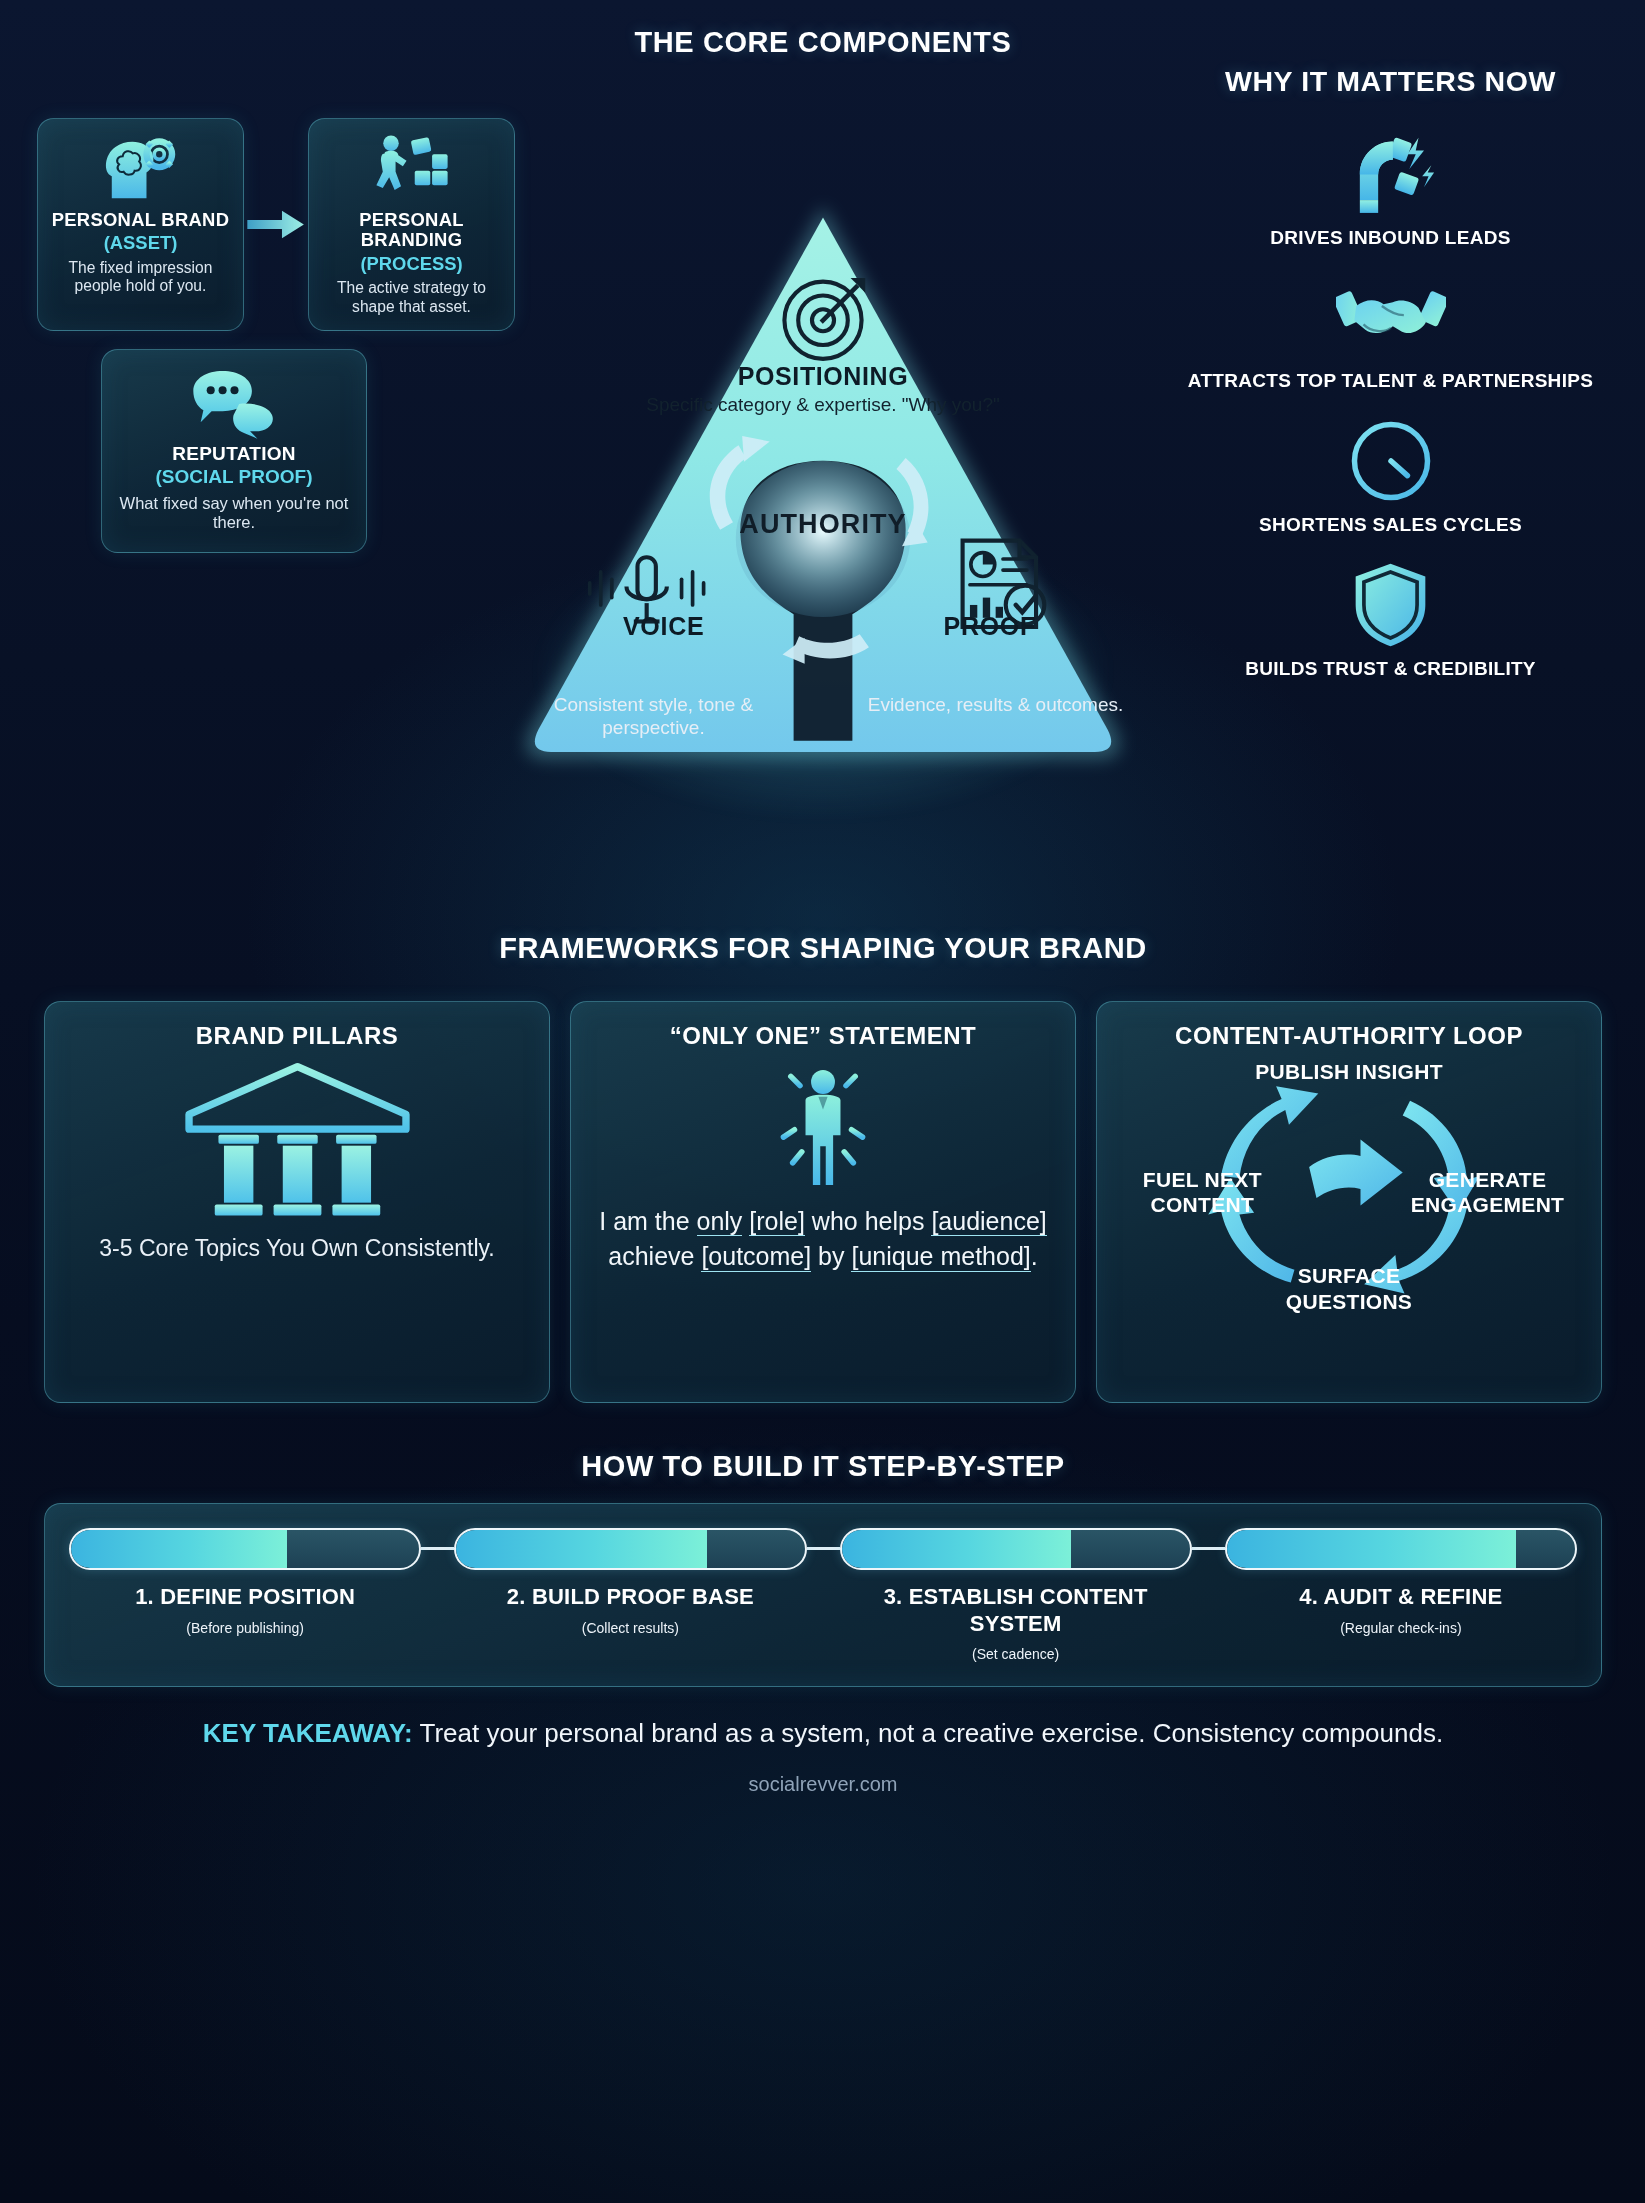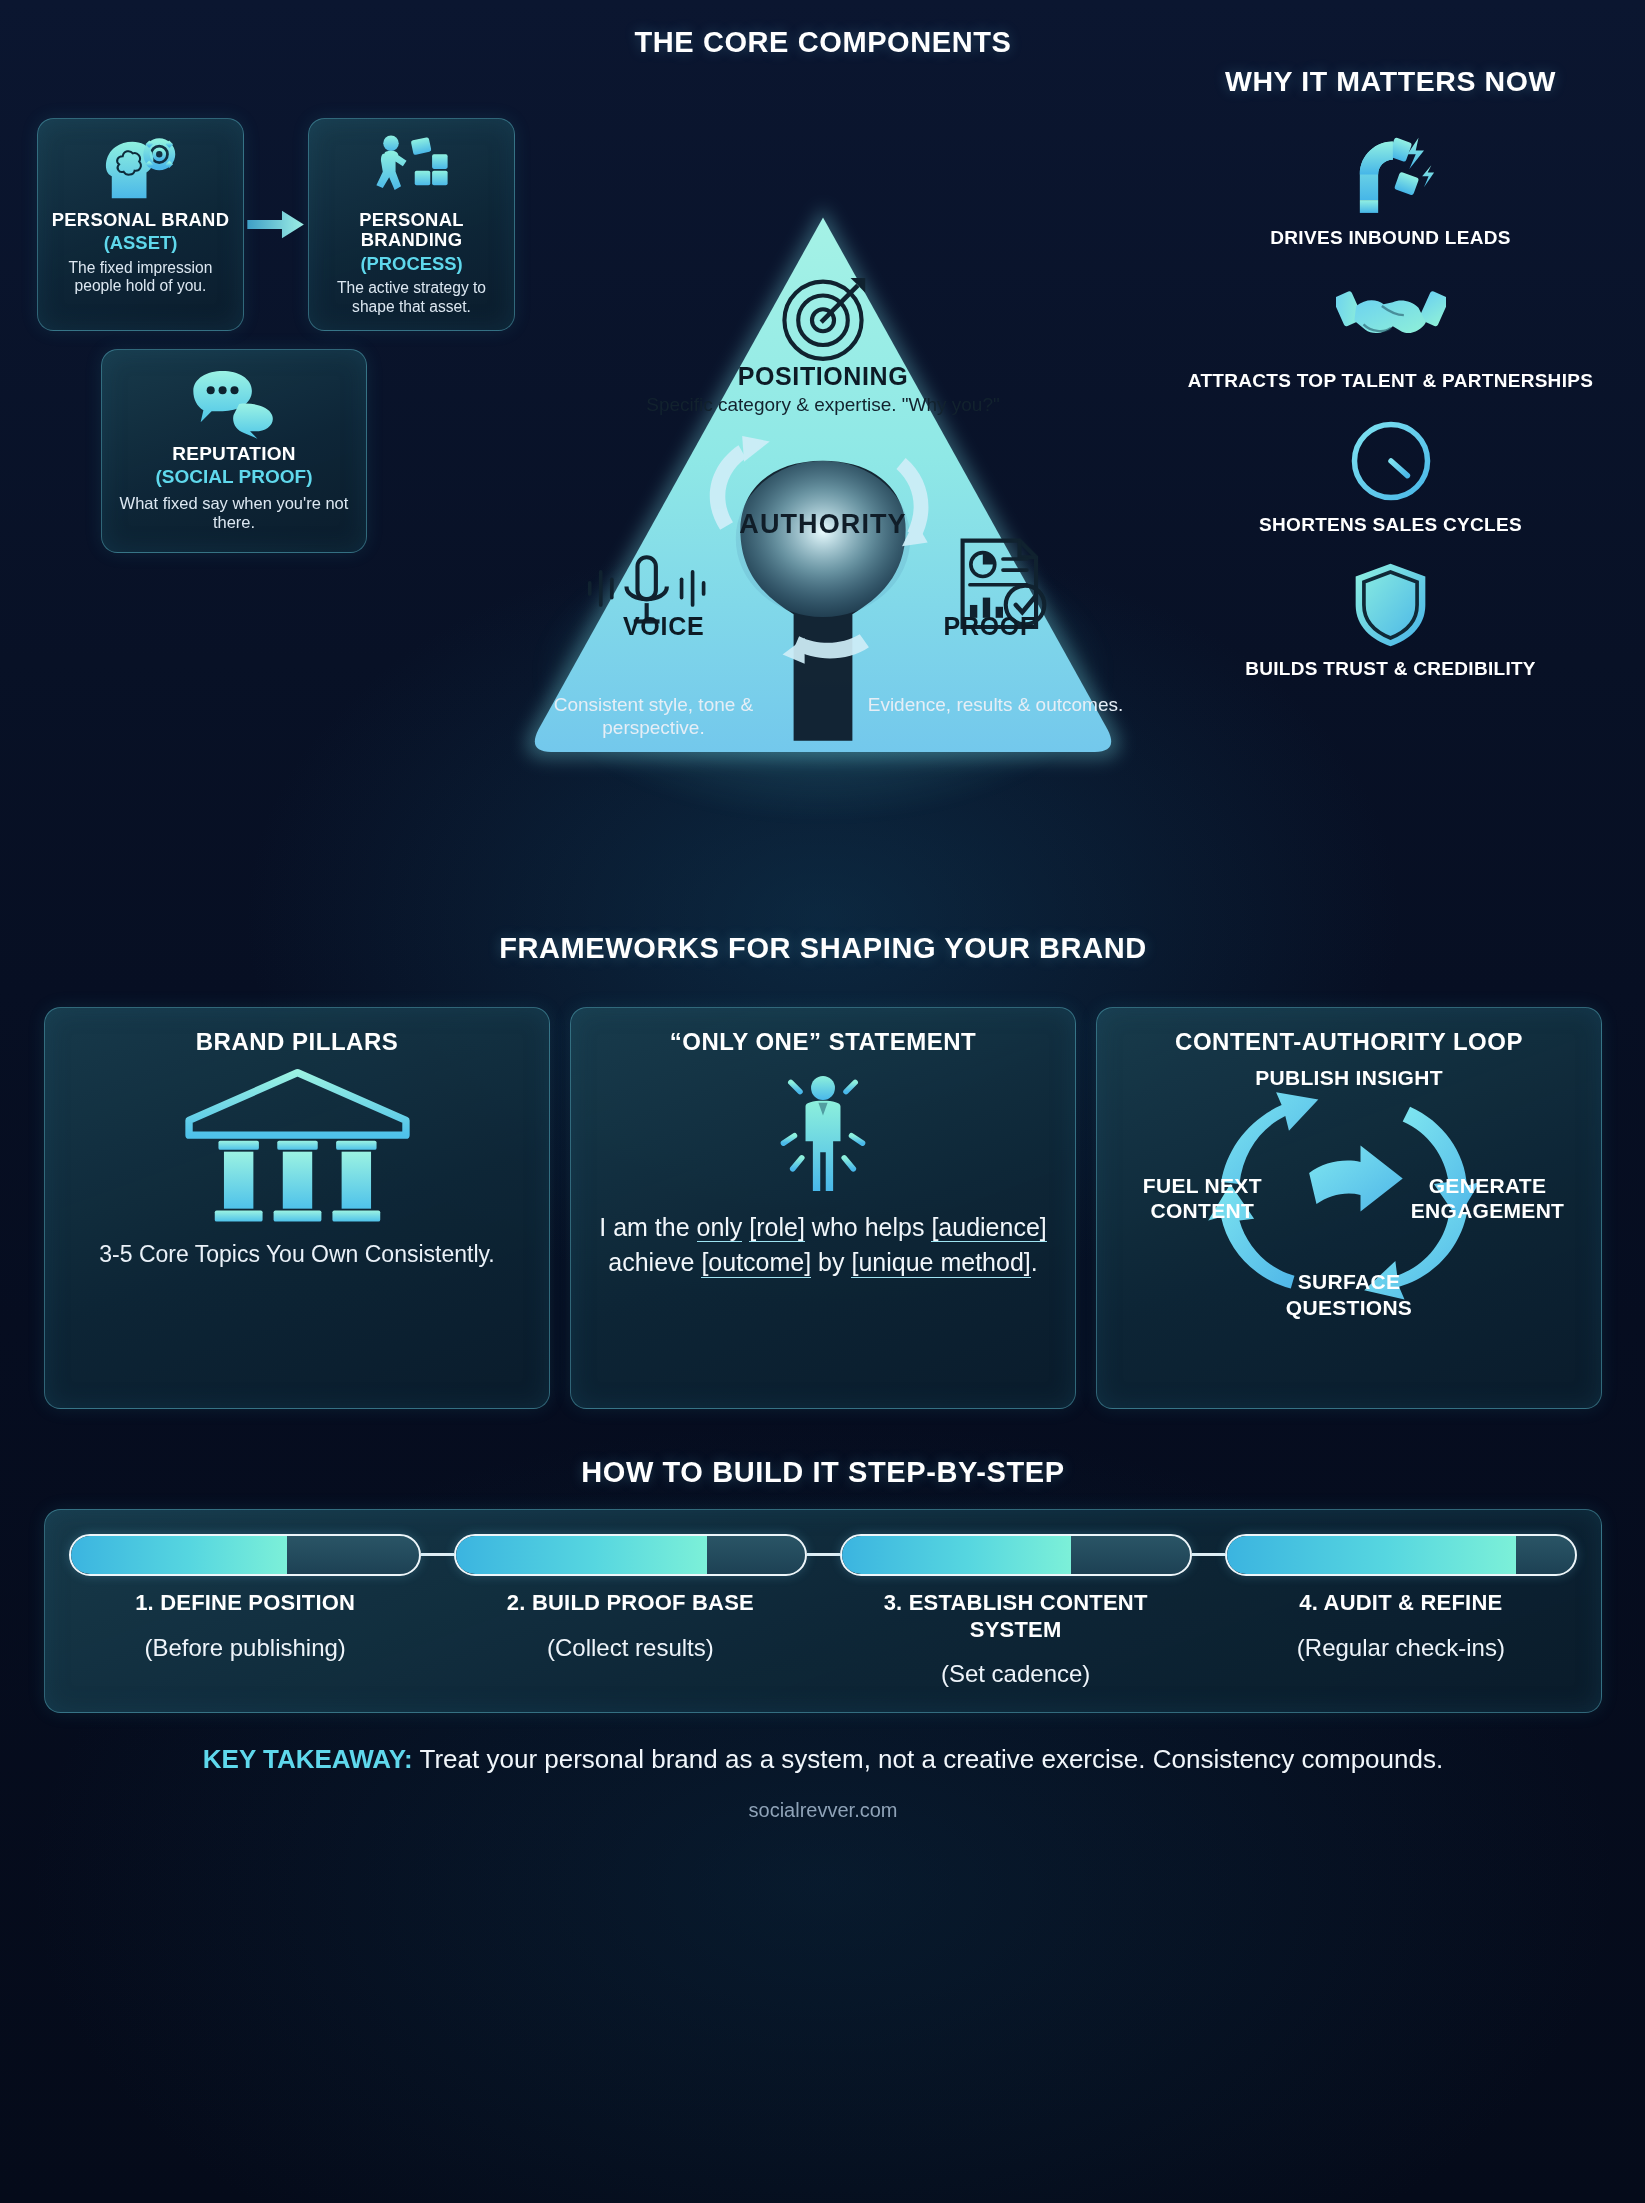--- a/index.html
+++ b/index.html
@@ -100,21 +100,21 @@
     width: 478px; display: grid; grid-template-columns: 1fr;
     row-gap: 20px; column-gap: 7.3px; text-align: center;
   }
   .why-item .ic { height: 96px; display:flex; align-items:center; justify-content:center; }
   .why-item .lb { font-size: 19px; font-weight:700; color:#ffffff; line-height:1.18; letter-spacing:0.3px; margin-top:5.5px;}
 
   
   .fw-head { margin-top: 5.5px; font-size: 29px; }
   .fw-row {
     display: flex; justify-content: center; gap: 20px;
-    margin-top: 26px; padding: 16px 44px;
+    margin-top: 20px; padding: 16px 44px;
   }
   .fw-card { width: 509px; min-height: 402px; padding: 20px 18.4px 22px; text-align: center;}
   .fw-title { font-size: 24px; font-weight:700; color:#fff; letter-spacing:0.5px; }
   .fw-icon { height: 184px; display:flex; align-items:center; justify-content:center; }
   .fw-sub { font-size: 23px; color:#eaf1f8; line-height:1.3; }
   .fw-stmt { font-size: 25px; color:#f2f7fb; line-height:1.42; padding: 0 7.3px;}
   .u { border-bottom: 1.8px solid #9fe4f2; padding-bottom: 0.9px; }
 
   .loop { position: relative; width: 459px; height: 266px; margin: 5.5px auto 0; }
   .loop span { position:absolute; font-size: 21px; font-weight:700; color:#fff; line-height:1.2; text-align:center; letter-spacing:0.3px;}
@@ -135,21 +135,21 @@
     border: 2.8px solid #eef6fa;
     background: linear-gradient(180deg, #2a5566 0%, #1d4154 100%);
     overflow: hidden; position: relative;
     box-shadow: 0 0 11px rgba(120,220,255,0.22);
   }
   .bar-fill {
     height: 100%; border-radius: 20px 0 0 20px;
     background: linear-gradient(90deg, #3bb4e0 0%, #56d6e0 55%, #7cf0d8 100%);
   }
   .step-t { font-size: 22px; font-weight:700; color:#fff; margin-top: 14.7px; line-height:1.2; letter-spacing:0.2px;}
-  .step-d { font-size: 24px; color:#eef4fa; margin-top: 17px; }
+  .step-d { font-size: 14px; color:#eef4fa; margin-top: 9px; }
   .connector { width: 33px; height: 42px; display:flex; align-items:center; }
   .connector i { display:block; width: 100%; height: 2.8px; background:#dfeef5; }
 
   
   .takeaway {
     margin-top: 31px; text-align: center;
     font-size: 26px; color:#f1f6fb;
   }
   .takeaway b { color:#5fd8ec; font-weight:700; }
   .site { margin-top: 24px; text-align:center; font-size: 20px; color:#8fa3b8; }

